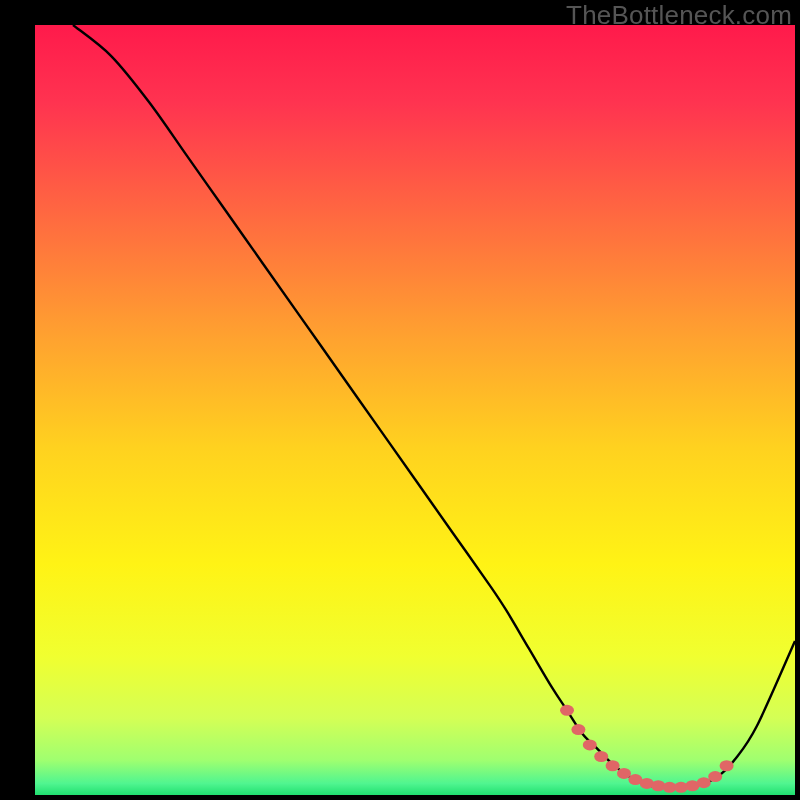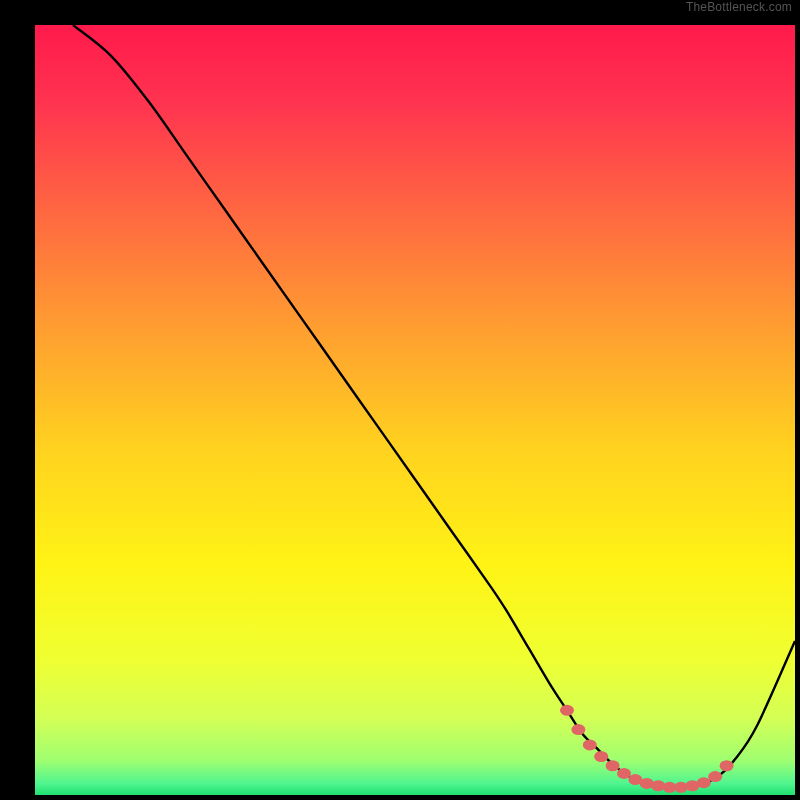--- a/index.html
+++ b/index.html
@@ -24,21 +24,21 @@
     left: 0;
     top: 0;
     width: 760px;
     height: 770px;
   }
   .watermark {
     position: absolute;
     top: 0;
     right: 8px;
     color: #555;
-    font-size: 12px;
+    font-size: 26px;
     font-weight: 500;
     letter-spacing: 0.2px;
   }
   svg {
     display: block;
   }
 </style>
 </head>
 <body>
 

